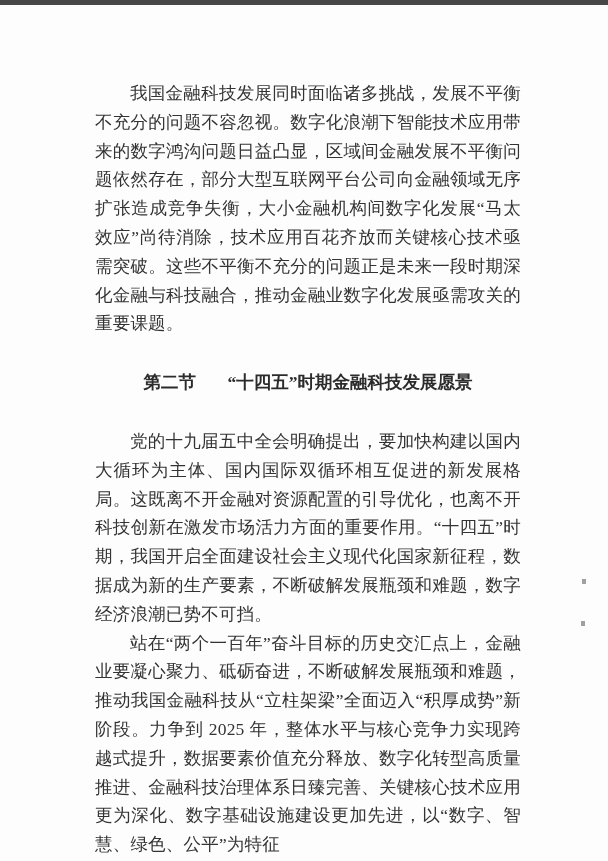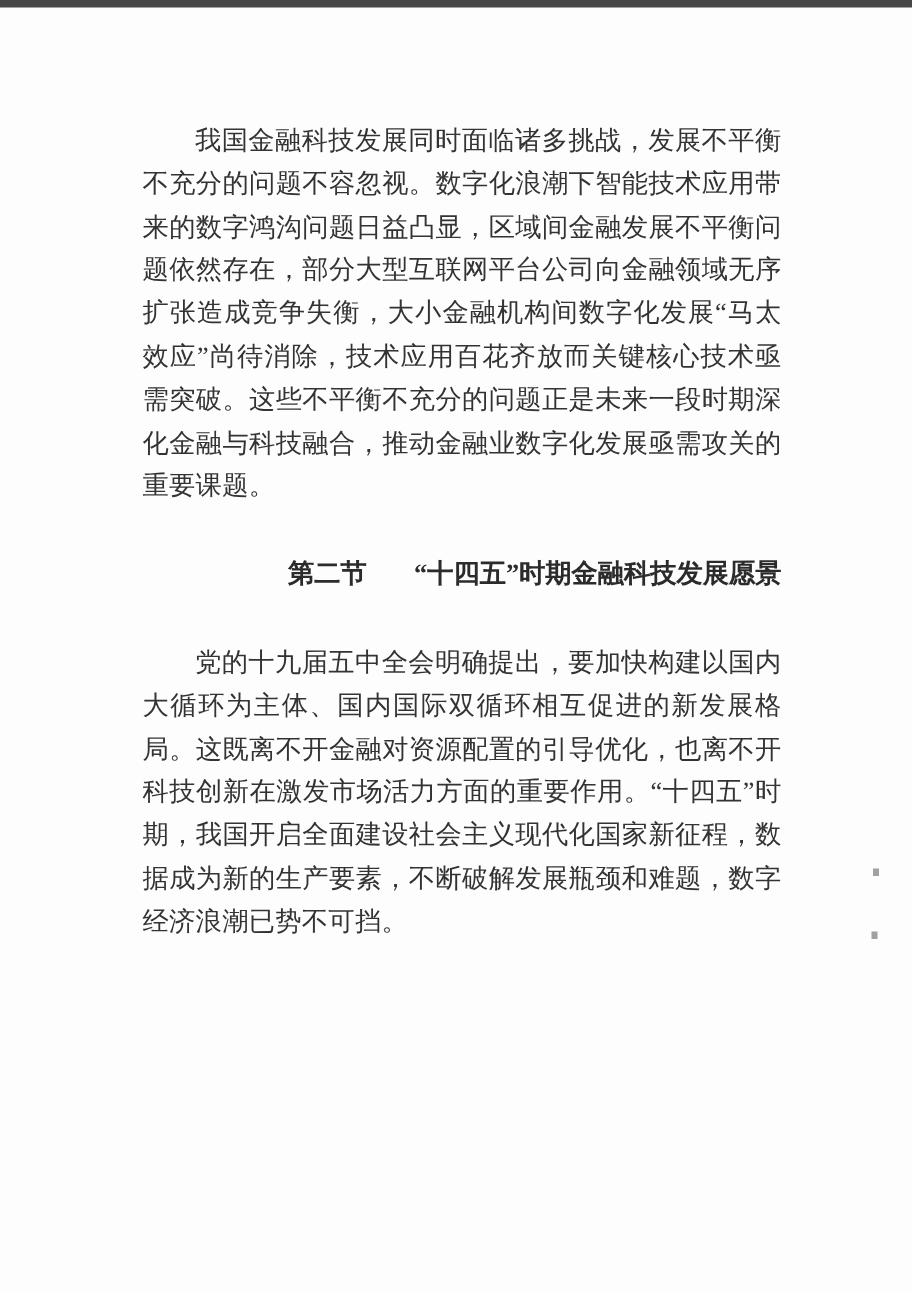--- a/index.html
+++ b/index.html
@@ -51,21 +51,21 @@
     text-align: justify;
     text-justify: inter-ideograph;
     text-indent: 2em;
     color: #333333;
   }
   .section-heading {
     margin: 30px 0 30px 0;
     font-size: 17.5px;
     line-height: 28.8px;
     font-weight: bold;
-    text-align: right;
+    text-align: center;
     color: #2b2b2b;
     white-space: nowrap;
   }
   .section-heading .heading-label {
     margin-right: 1.8em;
   }
   
   .speck {
     position: absolute;
     width: 4px;
@@ -87,19 +87,20 @@
   <div class="content">
 
     <p class="body-paragraph">我国金融科技发展同时面临诸多挑战，发展不平衡不充分的问题不容忽视。数字化浪潮下智能技术应用带来的数字鸿沟问题日益凸显，区域间金融发展不平衡问题依然存在，部分大型互联网平台公司向金融领域无序扩张造成竞争失衡，大小金融机构间数字化发展“马太效应”尚待消除，技术应用百花齐放而关键核心技术亟需突破。这些不平衡不充分的问题正是未来一段时期深化金融与科技融合，推动金融业数字化发展亟需攻关的重要课题。</p>
 
     <div class="section-heading">
       <span class="heading-label">第二节</span><span>“十四五”时期金融科技发展愿景</span>
     </div>
 
     <p class="body-paragraph">党的十九届五中全会明确提出，要加快构建以国内大循环为主体、国内国际双循环相互促进的新发展格局。这既离不开金融对资源配置的引导优化，也离不开科技创新在激发市场活力方面的重要作用。“十四五”时期，我国开启全面建设社会主义现代化国家新征程，数据成为新的生产要素，不断破解发展瓶颈和难题，数字经济浪潮已势不可挡。</p>
 
+    <p class="body-paragraph">站在“两个一百年”奋斗目标的历史交汇点上，金融业要凝心聚力、砥砺奋进，不断破解发展瓶颈和难题，推动我国金融科技从“立柱架梁”全面迈入“积厚成势”新阶段。力争到 2025 年，整体水平与核心竞争力实现跨越式提升，数据要素价值充分释放、数字化转型高质量推进、金融科技治理体系日臻完善、关键核心技术应用更为深化、数字基础设施建设更加先进，以“数字、智慧、绿色、公平”为特征</p>
 
   </div>
 
   <div class="speck speck-1"></div>
   <div class="speck speck-2"></div>
 
 </div>
 
 </body></html>

